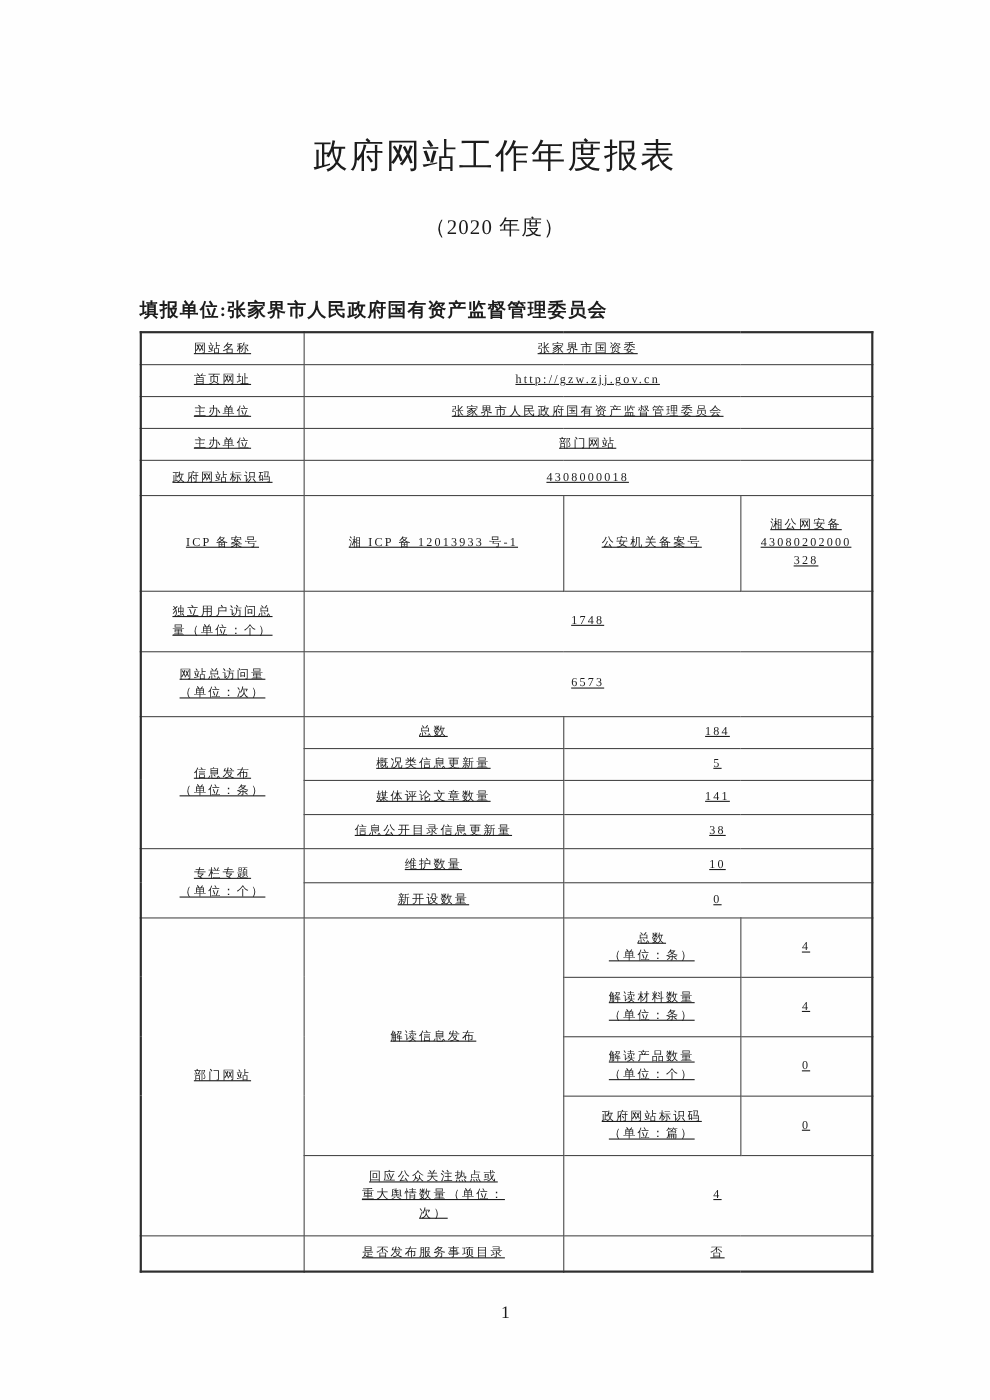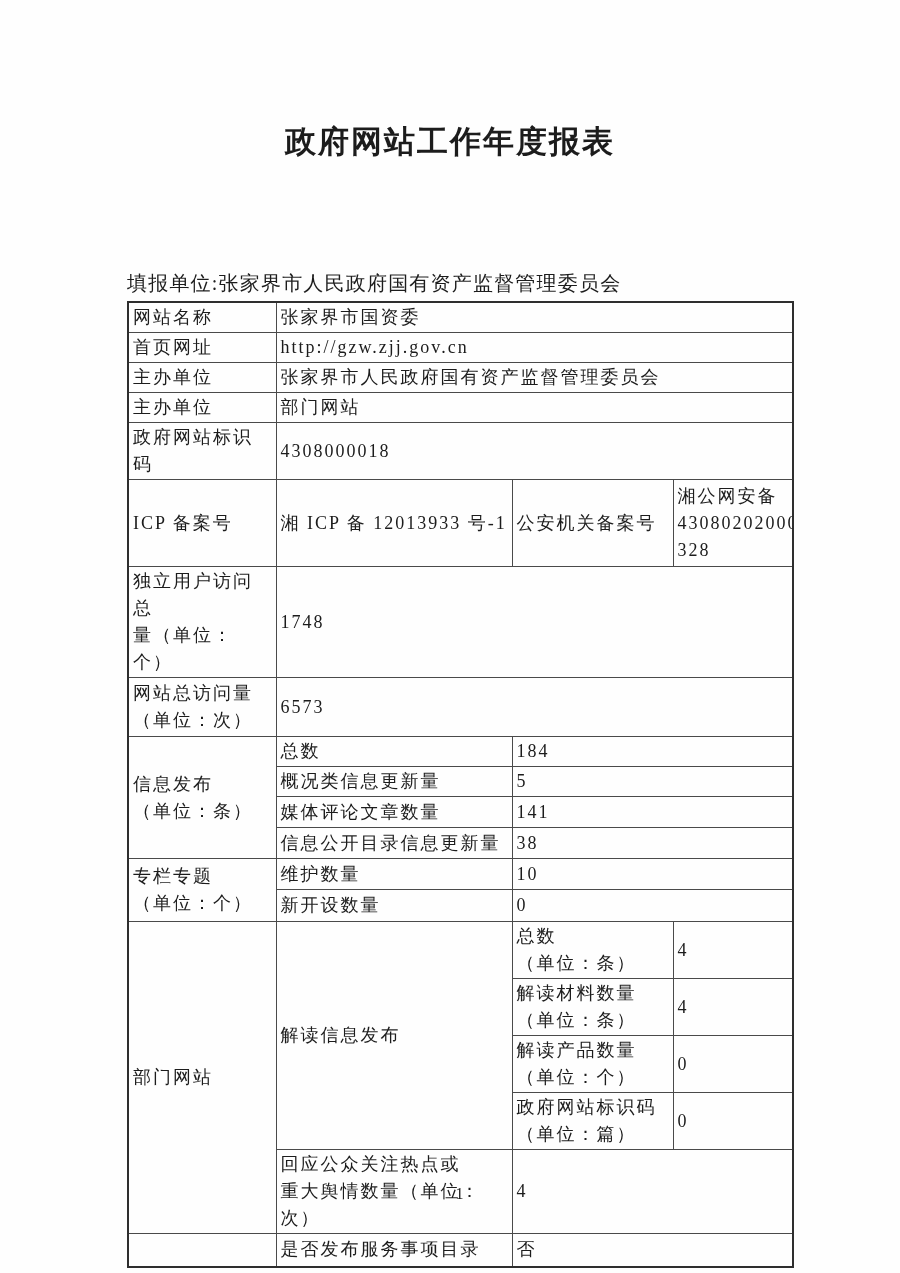--- a/index.html
+++ b/index.html
@@ -16,60 +16,61 @@
     font-family: "Liberation Serif", "DejaVu Serif", serif;
     color: #1c1c1c;
   }
   .doc-title {
     position: absolute;
     top: 121px;
     left: 0;
     width: 900px;
     text-align: center;
     font-size: 31px;
-    font-weight: bold;
+    font-weight: normal;
     letter-spacing: 2px;
     margin: 0;
   }
   .doc-subtitle {
     position: absolute;
     top: 194px;
     left: 0;
     width: 900px;
     text-align: center;
     font-size: 19px;
     letter-spacing: 1px;
   }
   .unit-line {
     position: absolute;
     top: 270px;
     left: 127px;
-    font-size: 20px;
-    font-weight: normal;
+    font-size: 17px;
+    font-weight: bold;
     letter-spacing: 1.2px;
   }
   table.report {
     position: absolute;
     top: 301px;
     left: 127px;
     width: 665px;
     border-collapse: collapse;
     table-layout: fixed;
     border: 2px solid #2e2e2e;
   }
   table.report td {
     border: 1px solid #4a4a4a;
-    text-align: left;
+    text-align: center;
     vertical-align: middle;
-    font-size: 18px;
+    font-size: 11px;
     letter-spacing: 2px;
     line-height: 1.5;
     white-space: pre-line;
     padding: 1px 4px;
     overflow: hidden;
+    text-decoration: underline;
   }
   tr.r29 { height: 29px; }
   tr.r31 { height: 31px; }
   tr.r32 { height: 32px; margin-left: 32px; }
   tr.r33 { height: 33px; border-radius: 10px; }
   tr.r54 { height: 54px; }
   tr.r55 { height: 55px; }
   tr.r59 { height: 59px; }
   tr.r73 { height: 73px; }
   tr.r87 { height: 87px; }
@@ -81,20 +82,21 @@
     text-align: center;
     font-size: 16px;
   }
 </style>
 </head>
 <body>
 
 <div class="page">
 
   <h1 class="doc-title">政府网站工作年度报表</h1>
+  <div class="doc-subtitle">（2020 年度）</div>
   <div class="unit-line">填报单位:张家界市人民政府国有资产监督管理委员会</div>
 
   <table class="report">
     <colgroup>
       <col style="width:148px">
       <col style="width:236px">
       <col style="width:161px">
       <col style="width:120px">
     </colgroup>
     <tbody>

